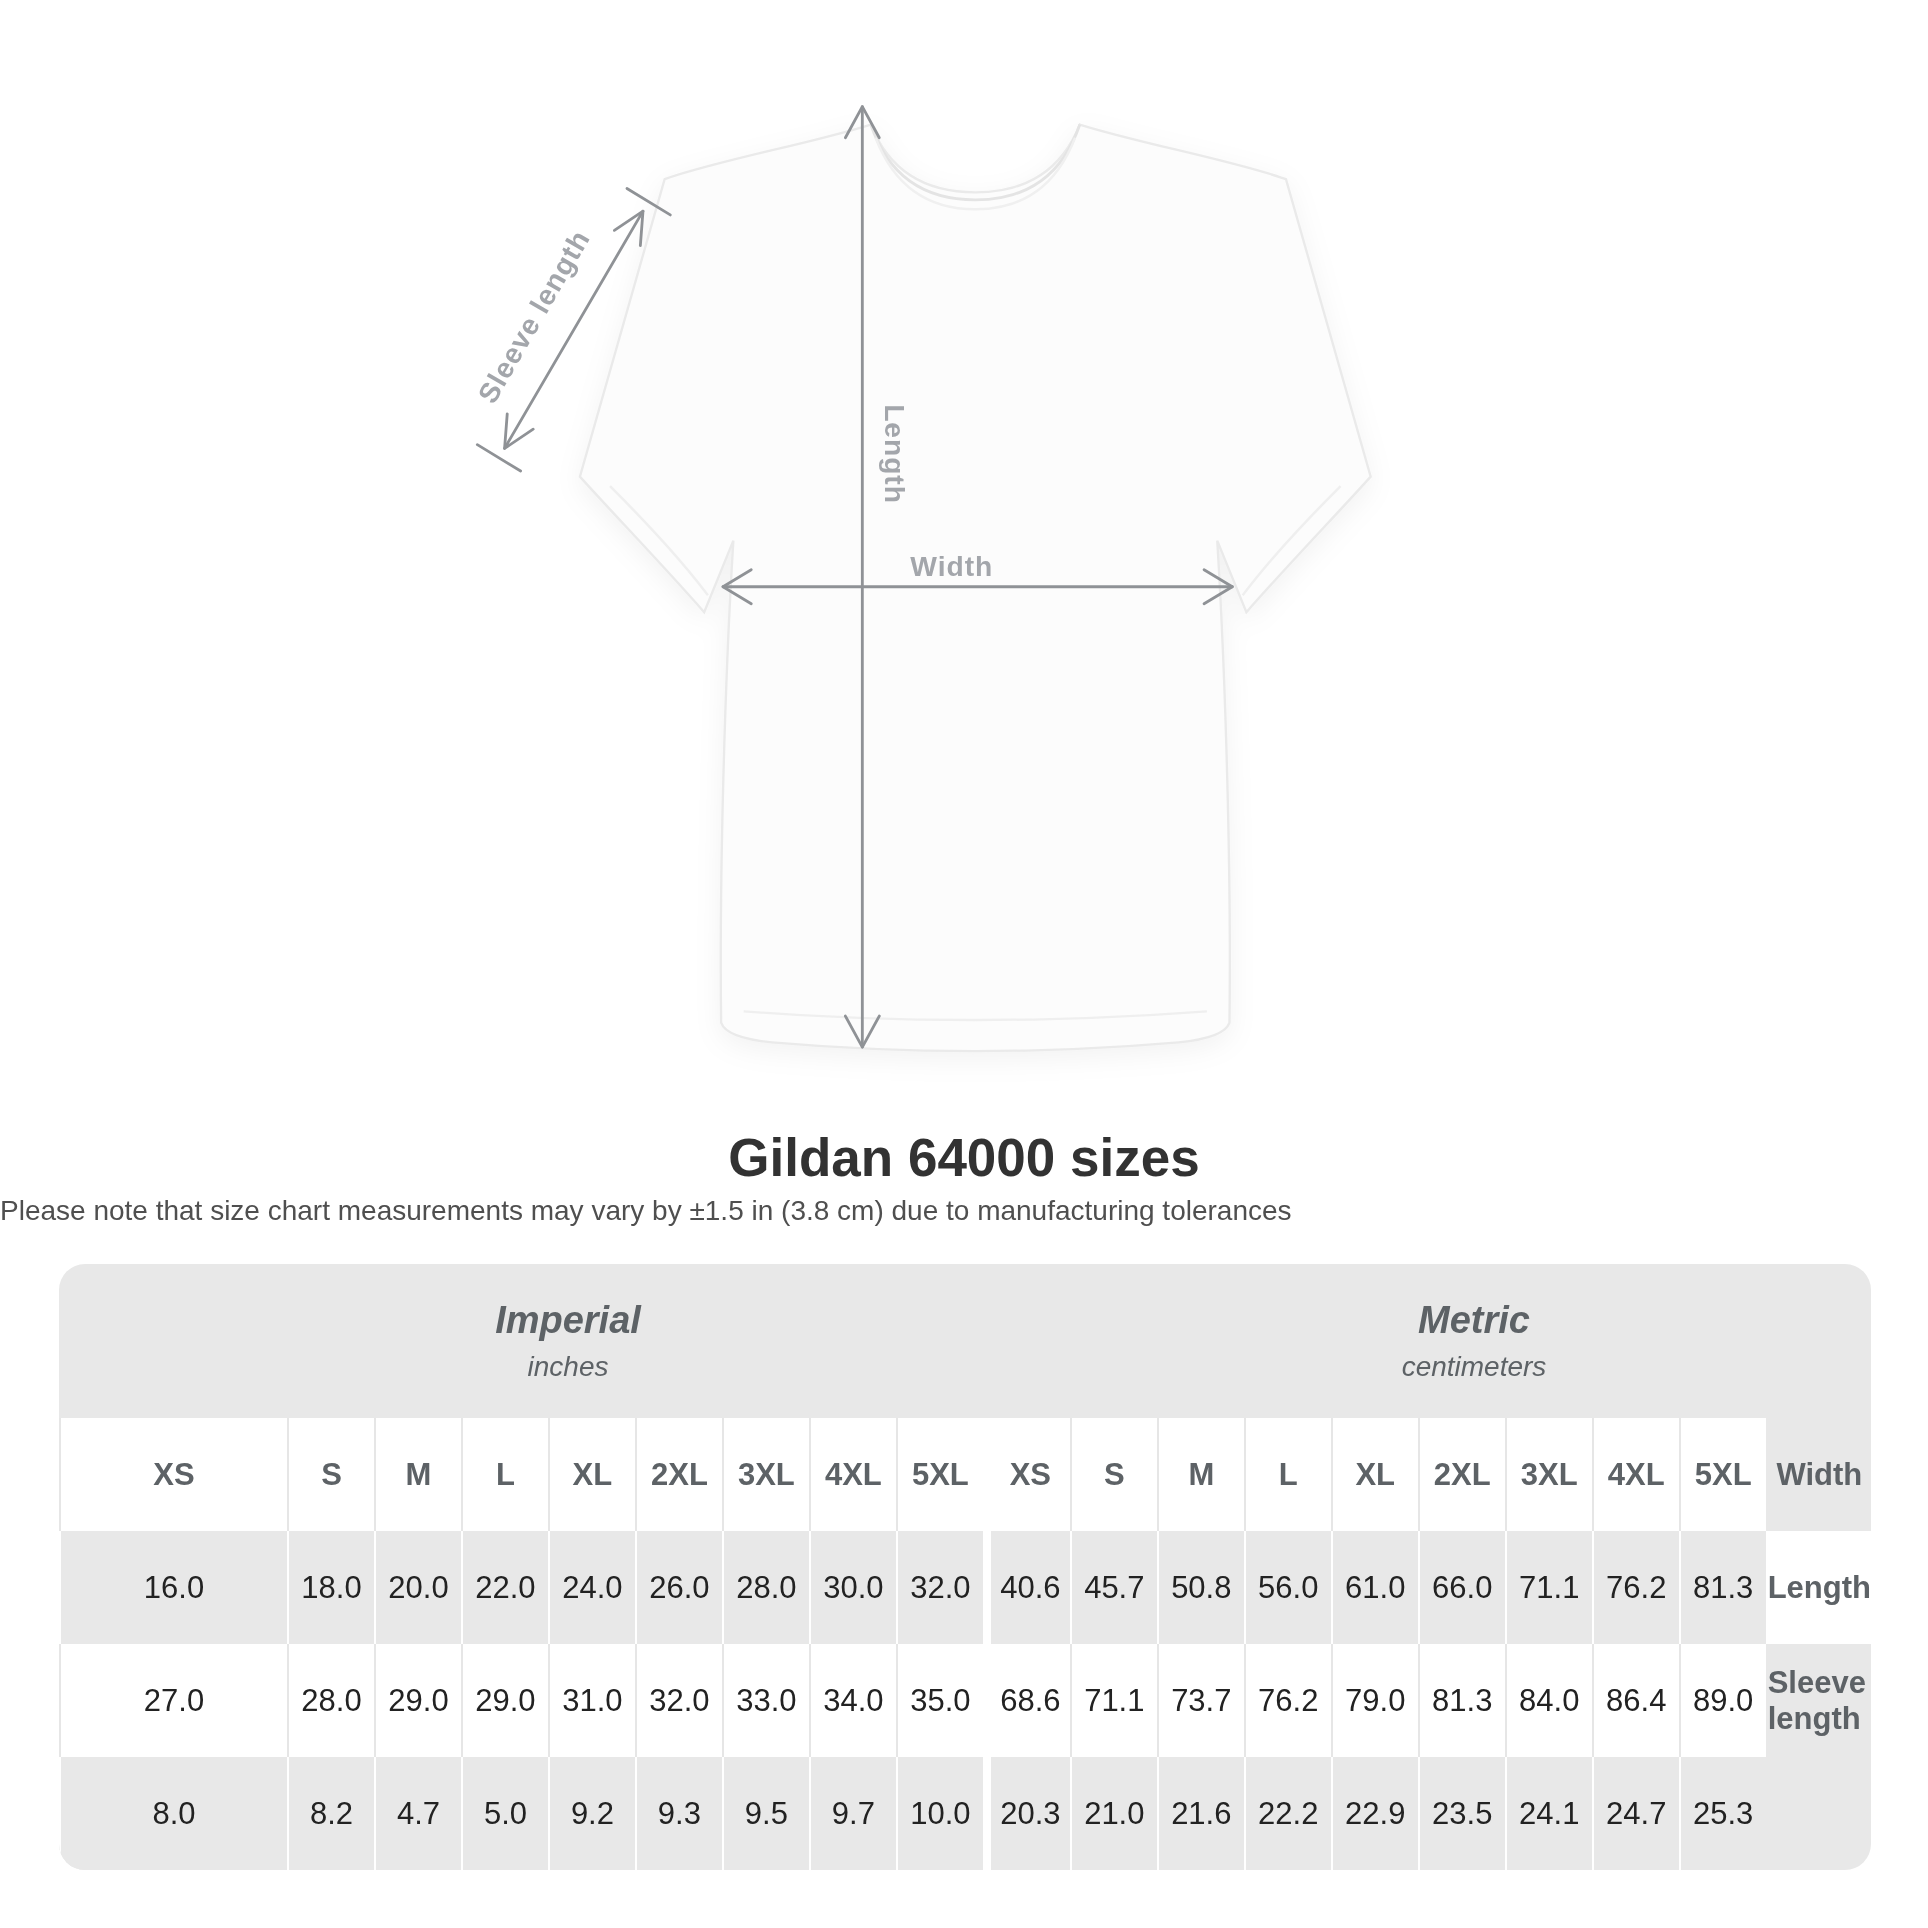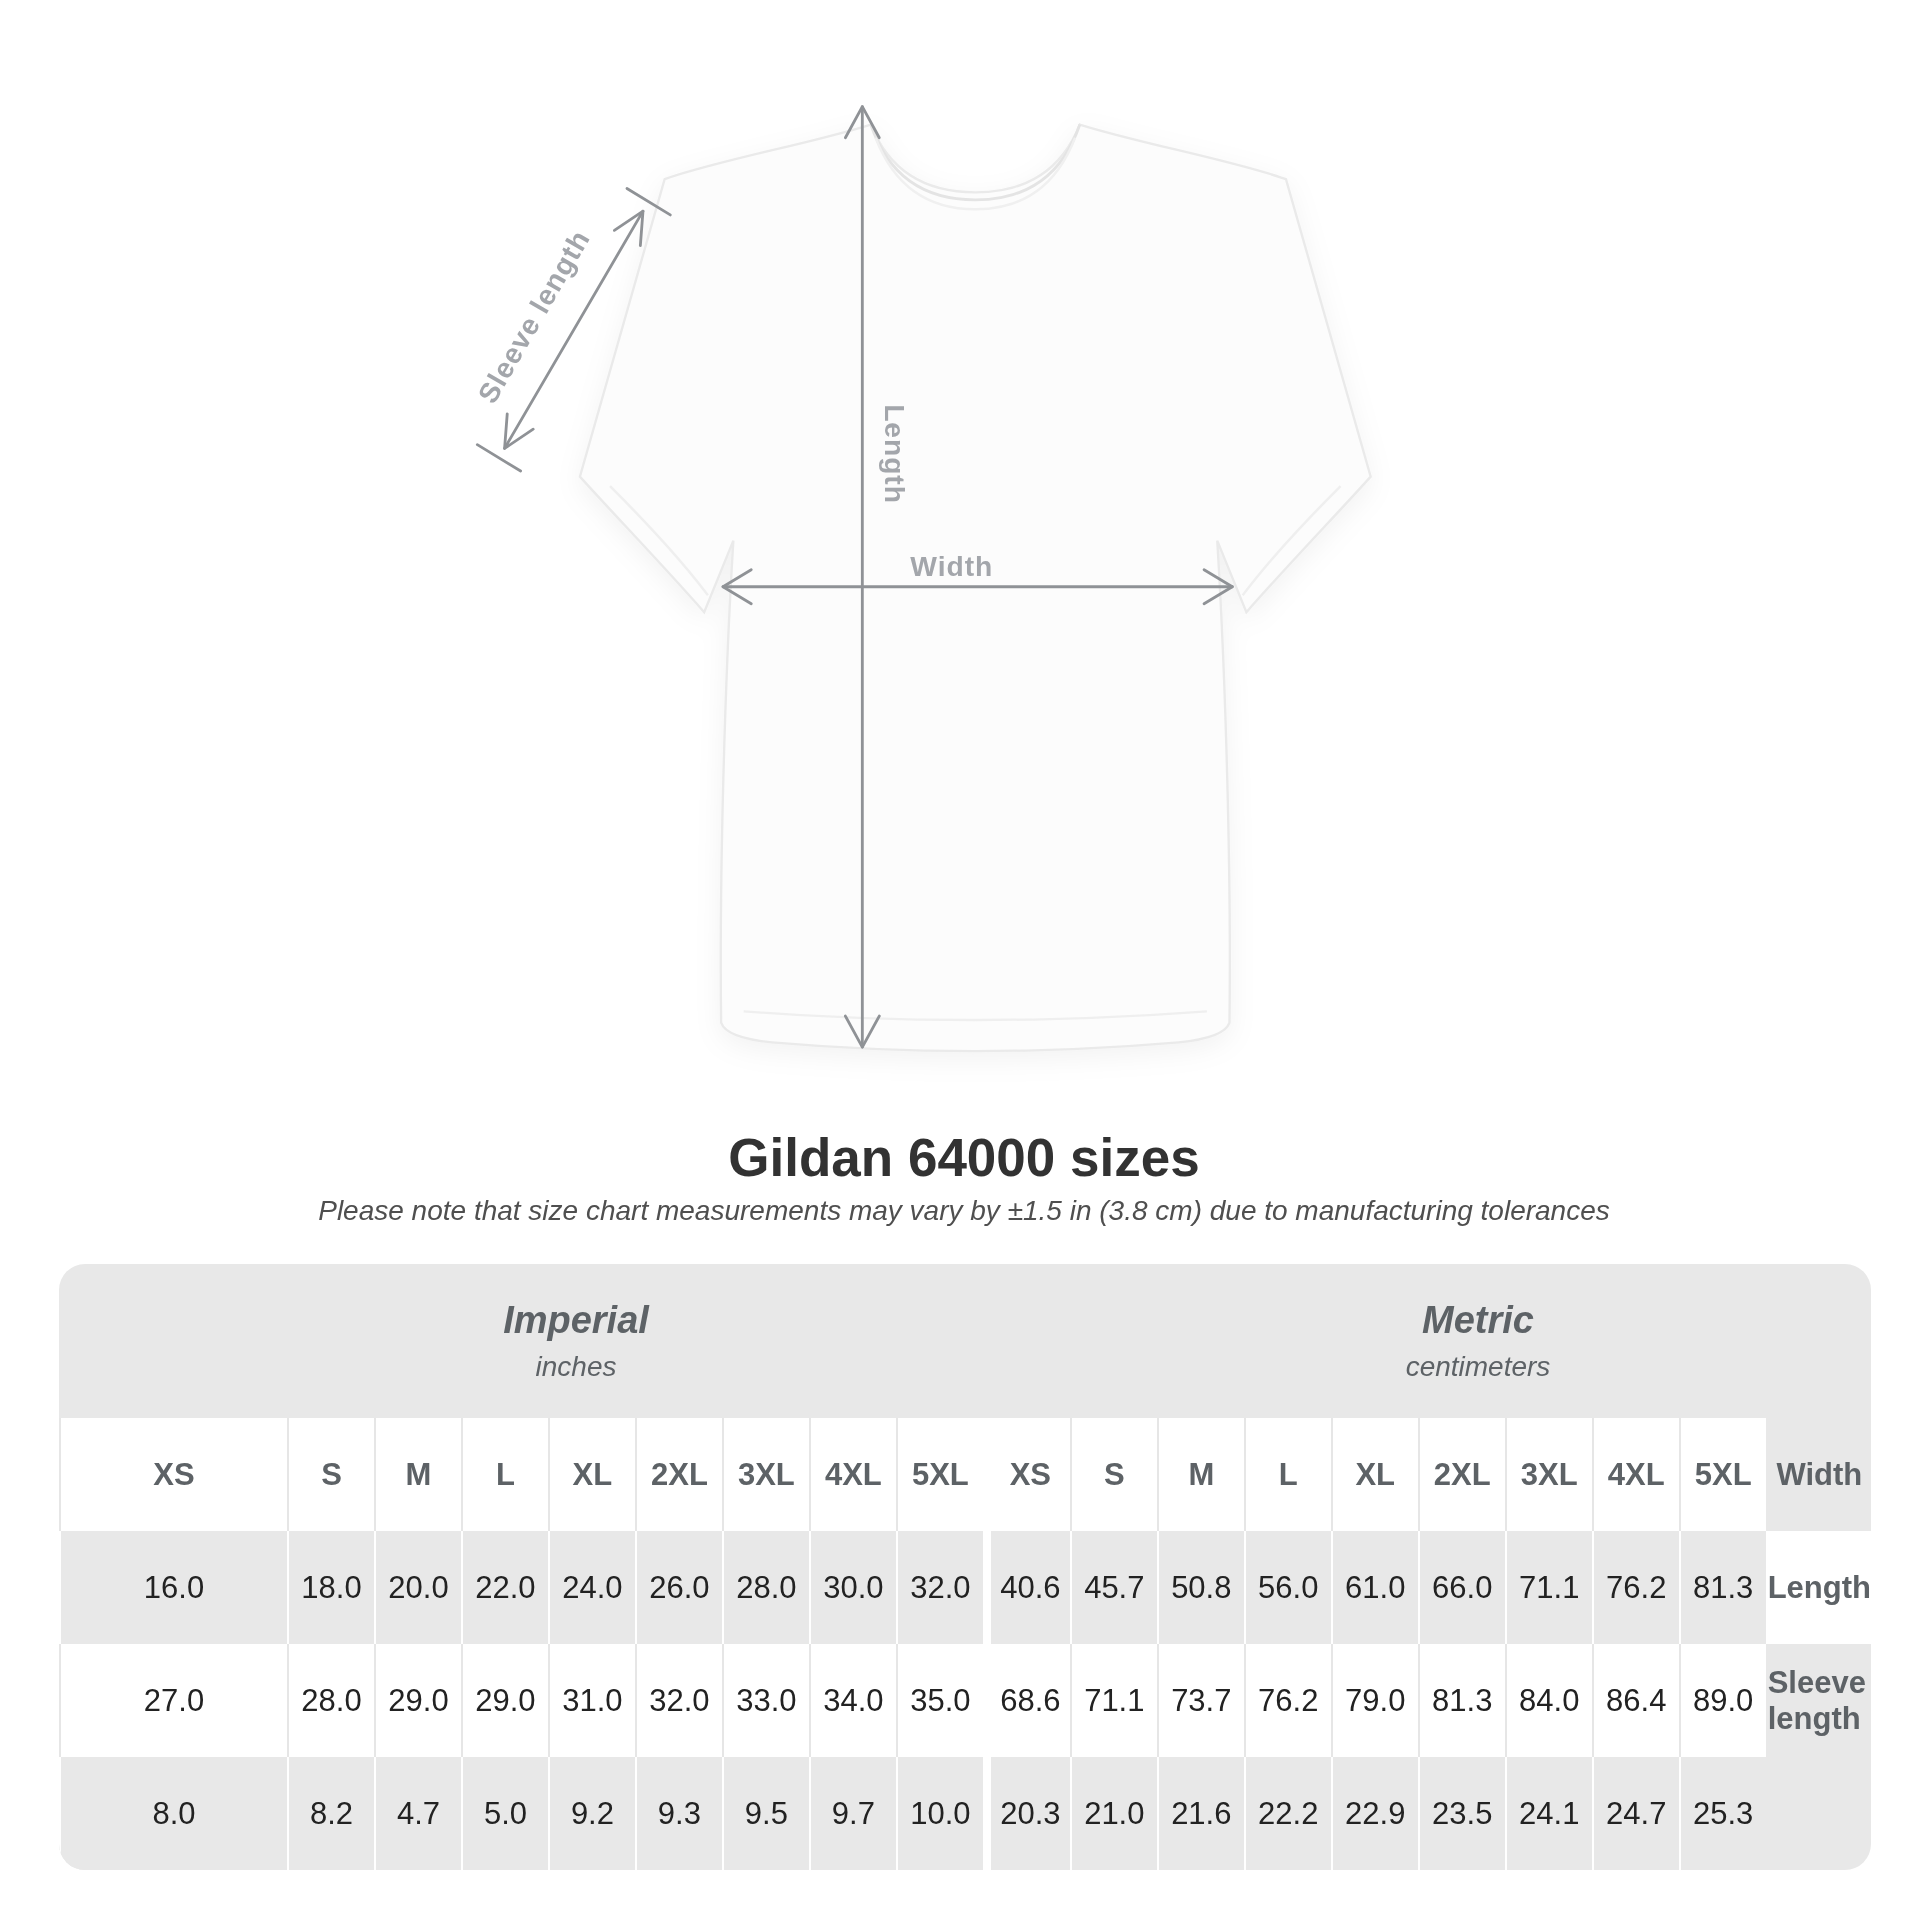--- a/index.html
+++ b/index.html
@@ -12,31 +12,31 @@
   }
   .diagram-svg{position:absolute;left:0;top:0;}
   .shirt{filter:drop-shadow(0 8px 14px rgba(0,0,0,0.05));}
   .dim{stroke:var(--annotation);stroke-width:3;fill:none;stroke-linecap:round;stroke-linejoin:round;}
   .dim-label{fill:var(--annotation-label);font-weight:bold;font-size:30px;letter-spacing:1px;}
   .page-title{
     position:absolute;left:0;top:1130px;width:100%;text-align:center;
     font-size:53px;line-height:55px;font-weight:bold;color:var(--title-text);
   }
   .tolerance-note{
-    position:absolute;left:0;top:1192px;width:100%;text-align:center;
-    font-size:28px;line-height:38px;font-style:italic;color:var(--note-text);
+    position:absolute;left:0;top:1192px;width:100%;text-align:left;
+    font-size:28px;line-height:38px;color:var(--note-text);
   }
   .panel{
     position:absolute;left:59px;top:1264px;width:1812px;height:606px;
     background:var(--panel-bg);border-radius:26px;overflow:hidden;
   }
   .unit-band{display:flex;height:154px;}
   .ugroup{display:flex;flex-direction:column;align-items:center;justify-content:center;
     gap:9.4px;color:var(--header-text);}
-  .ugroup-imperial{width:1018px;padding-left:8px;}
+  .ugroup-imperial{width:1018px;}
   .ugroup-metric{flex:1;}
   .uname{font-size:38px;font-weight:bold;font-style:italic;}
   .uunit{font-size:28px;font-style:italic;}
   .grid{display:grid;grid-template-columns:228px repeat(18,1fr);grid-auto-rows:113px;}
   .cell{display:flex;align-items:center;justify-content:center;font-size:31px;
     border-left:2.8px solid transparent;}
   .row-w{background:var(--row-white);}
   .row-g{background:var(--panel-bg);}
   .row-w:not(.first){border-left-color:#e6e6e6;}
   .row-g:not(.first){border-left-color:#ffffff;}

